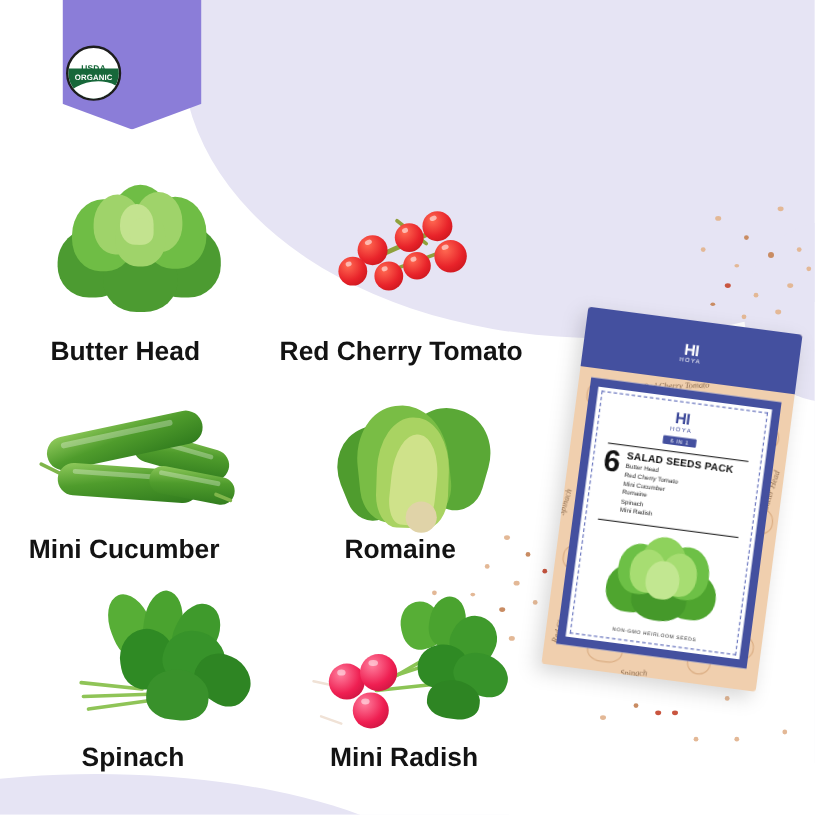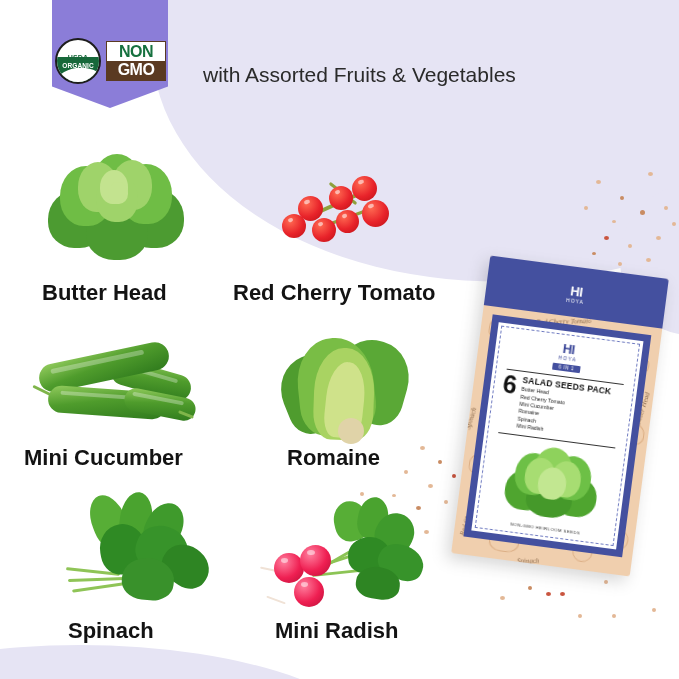--- a/index.html
+++ b/index.html
@@ -211,27 +211,22 @@
   <div class="bg-lav-right"></div>
   <div class="bg-lav-bottom"></div>
 
   <div class="ribbon"></div>
   <div class="badges">
     <div class="usda-seal">
       <div class="u-top">USDA</div>
       <div class="u-arc"></div>
       <div class="u-bot">ORGANIC</div>
     </div>
-    <div class="gmo-badge">
-      <div class="g-non">NON</div>
-      <div class="g-gmo">GMO</div>
-    </div>
-  </div>
-
-  <div class="subtitle">with Assorted Fruits &amp; Vegetables</div>
+  </div>
+
 
   <div class="veg bh">
     <div class="leaf outer" style="left:2px;top:52px;width:58px;height:58px;"></div>
     <div class="leaf outer" style="left:78px;top:50px;width:60px;height:60px;"></div>
     <div class="leaf outer" style="left:40px;top:66px;width:62px;height:56px;"></div>
     <div class="leaf mid" style="left:14px;top:28px;width:52px;height:60px;"></div>
     <div class="leaf mid" style="left:74px;top:26px;width:52px;height:60px;"></div>
     <div class="leaf mid" style="left:46px;top:16px;width:50px;height:62px;"></div>
     <div class="leaf inner" style="left:32px;top:24px;width:40px;height:50px;"></div>
     <div class="leaf inner" style="left:66px;top:22px;width:40px;height:50px;"></div>

